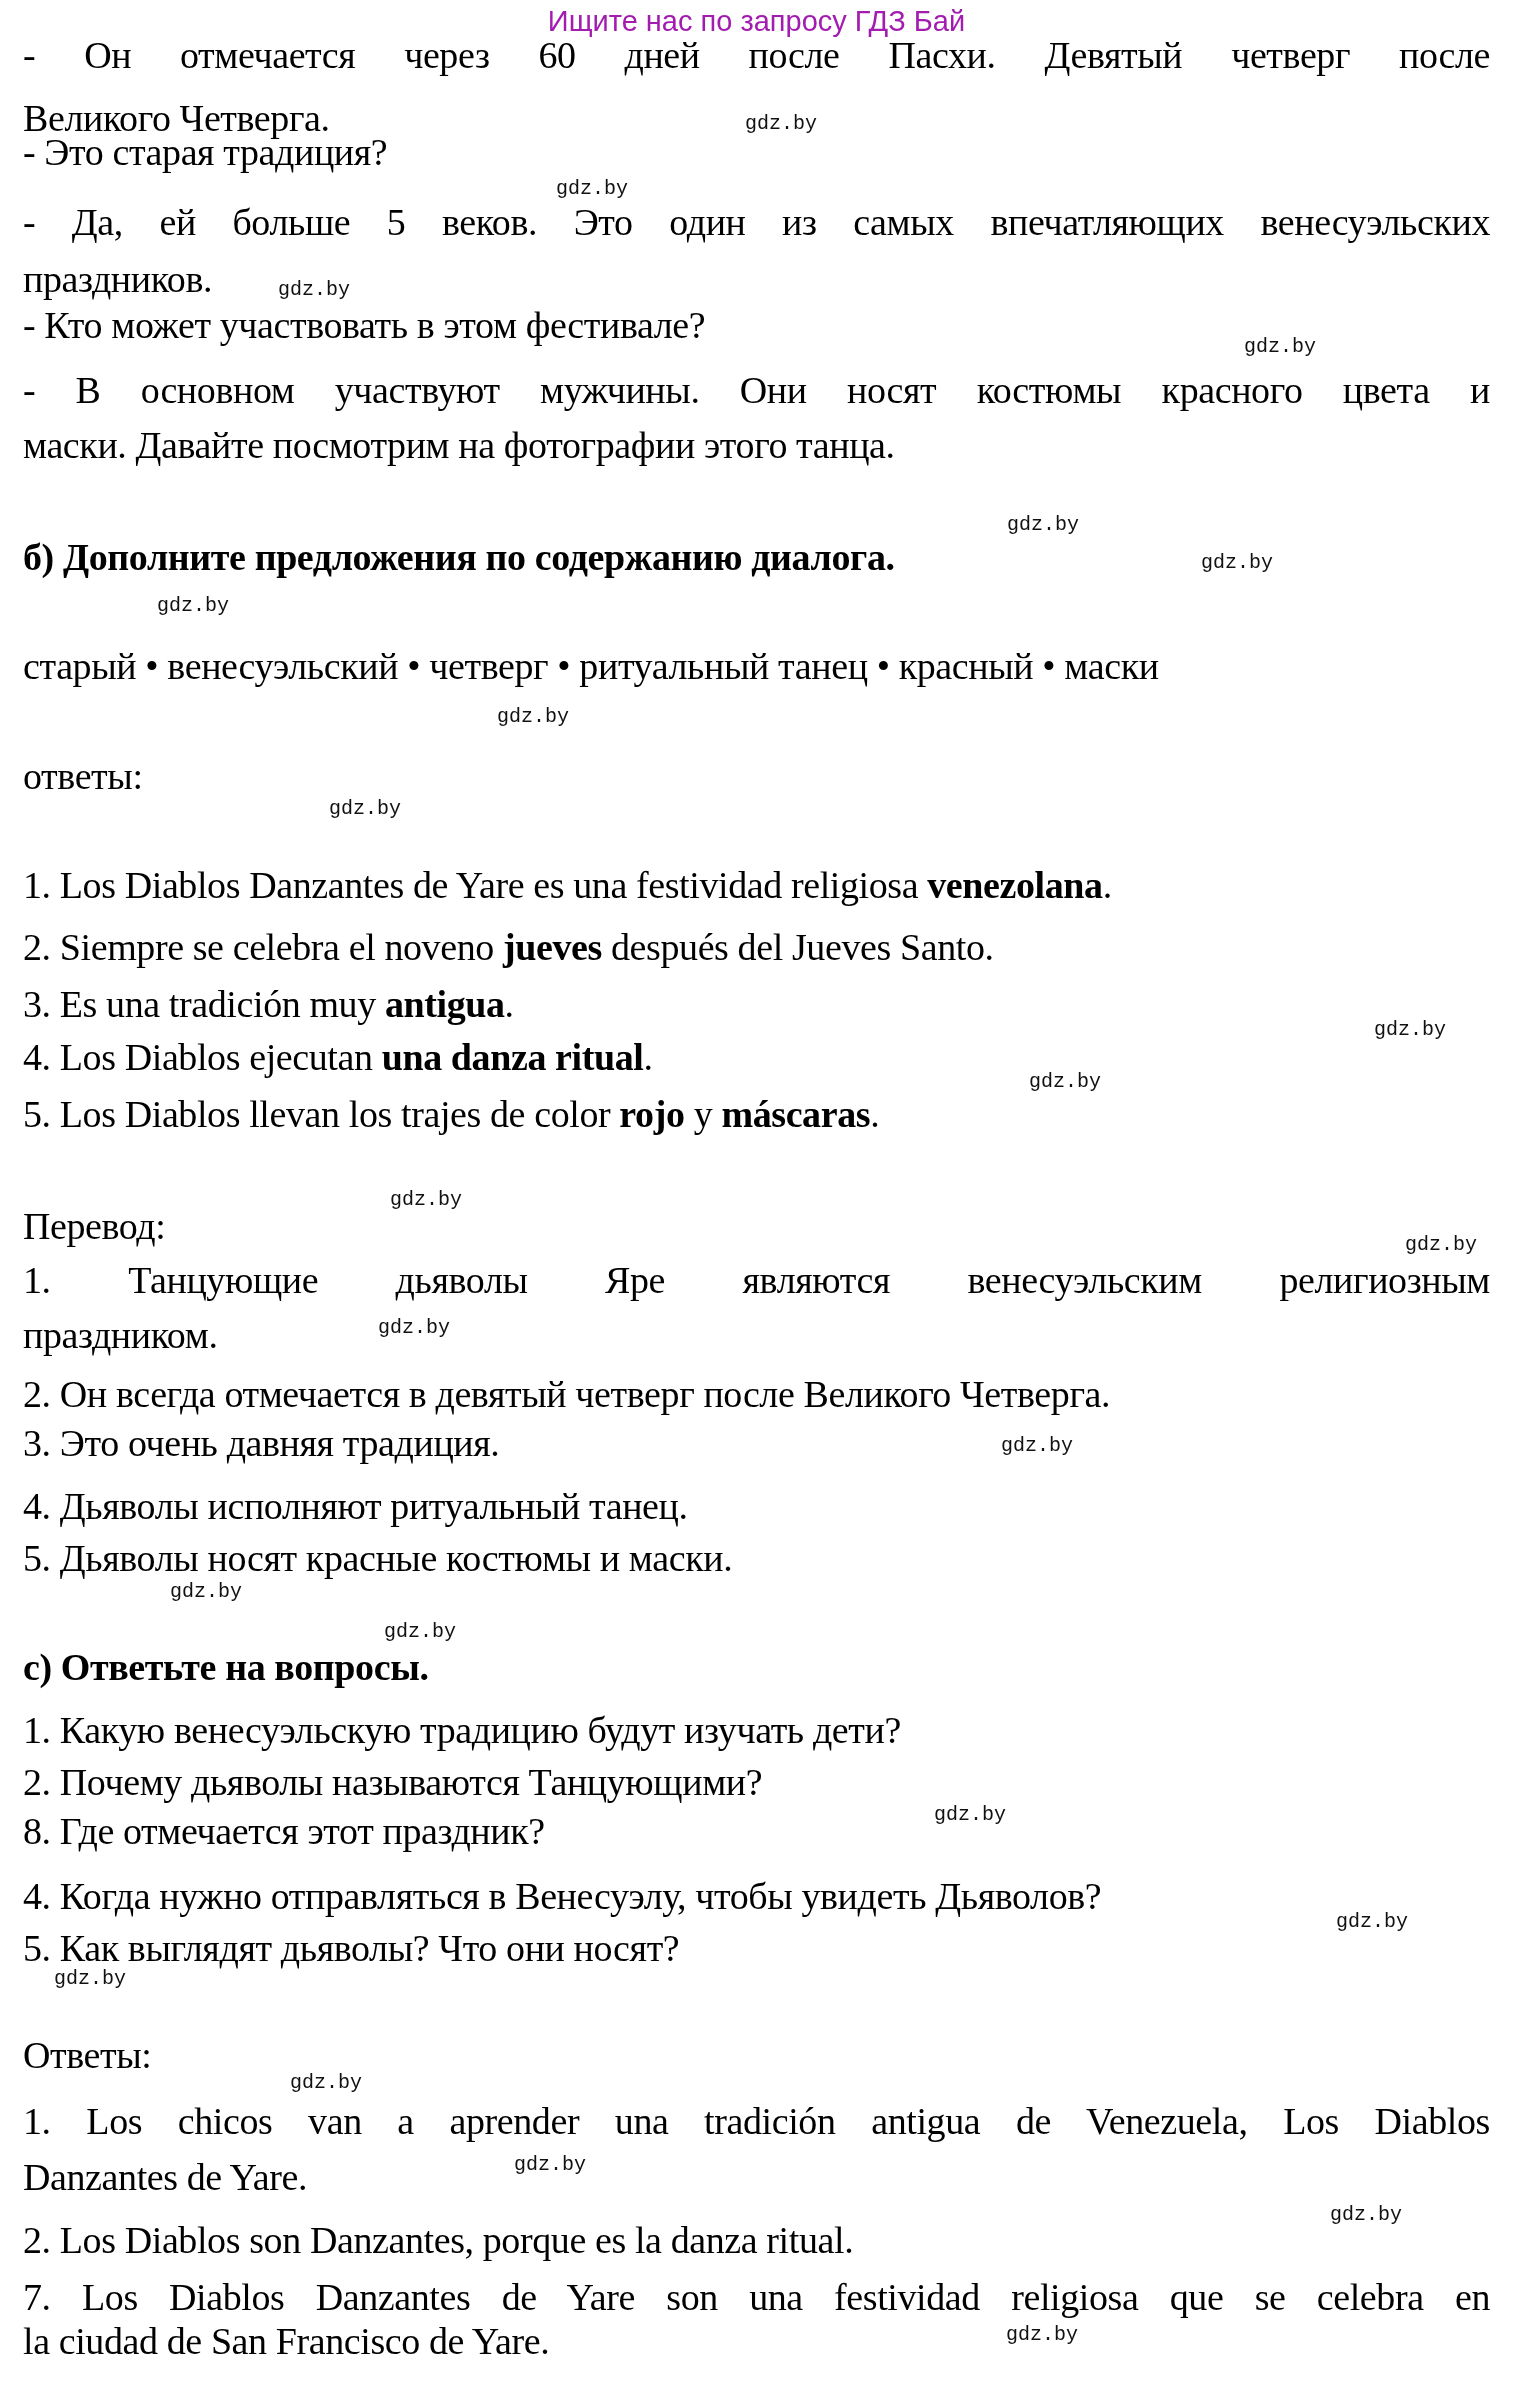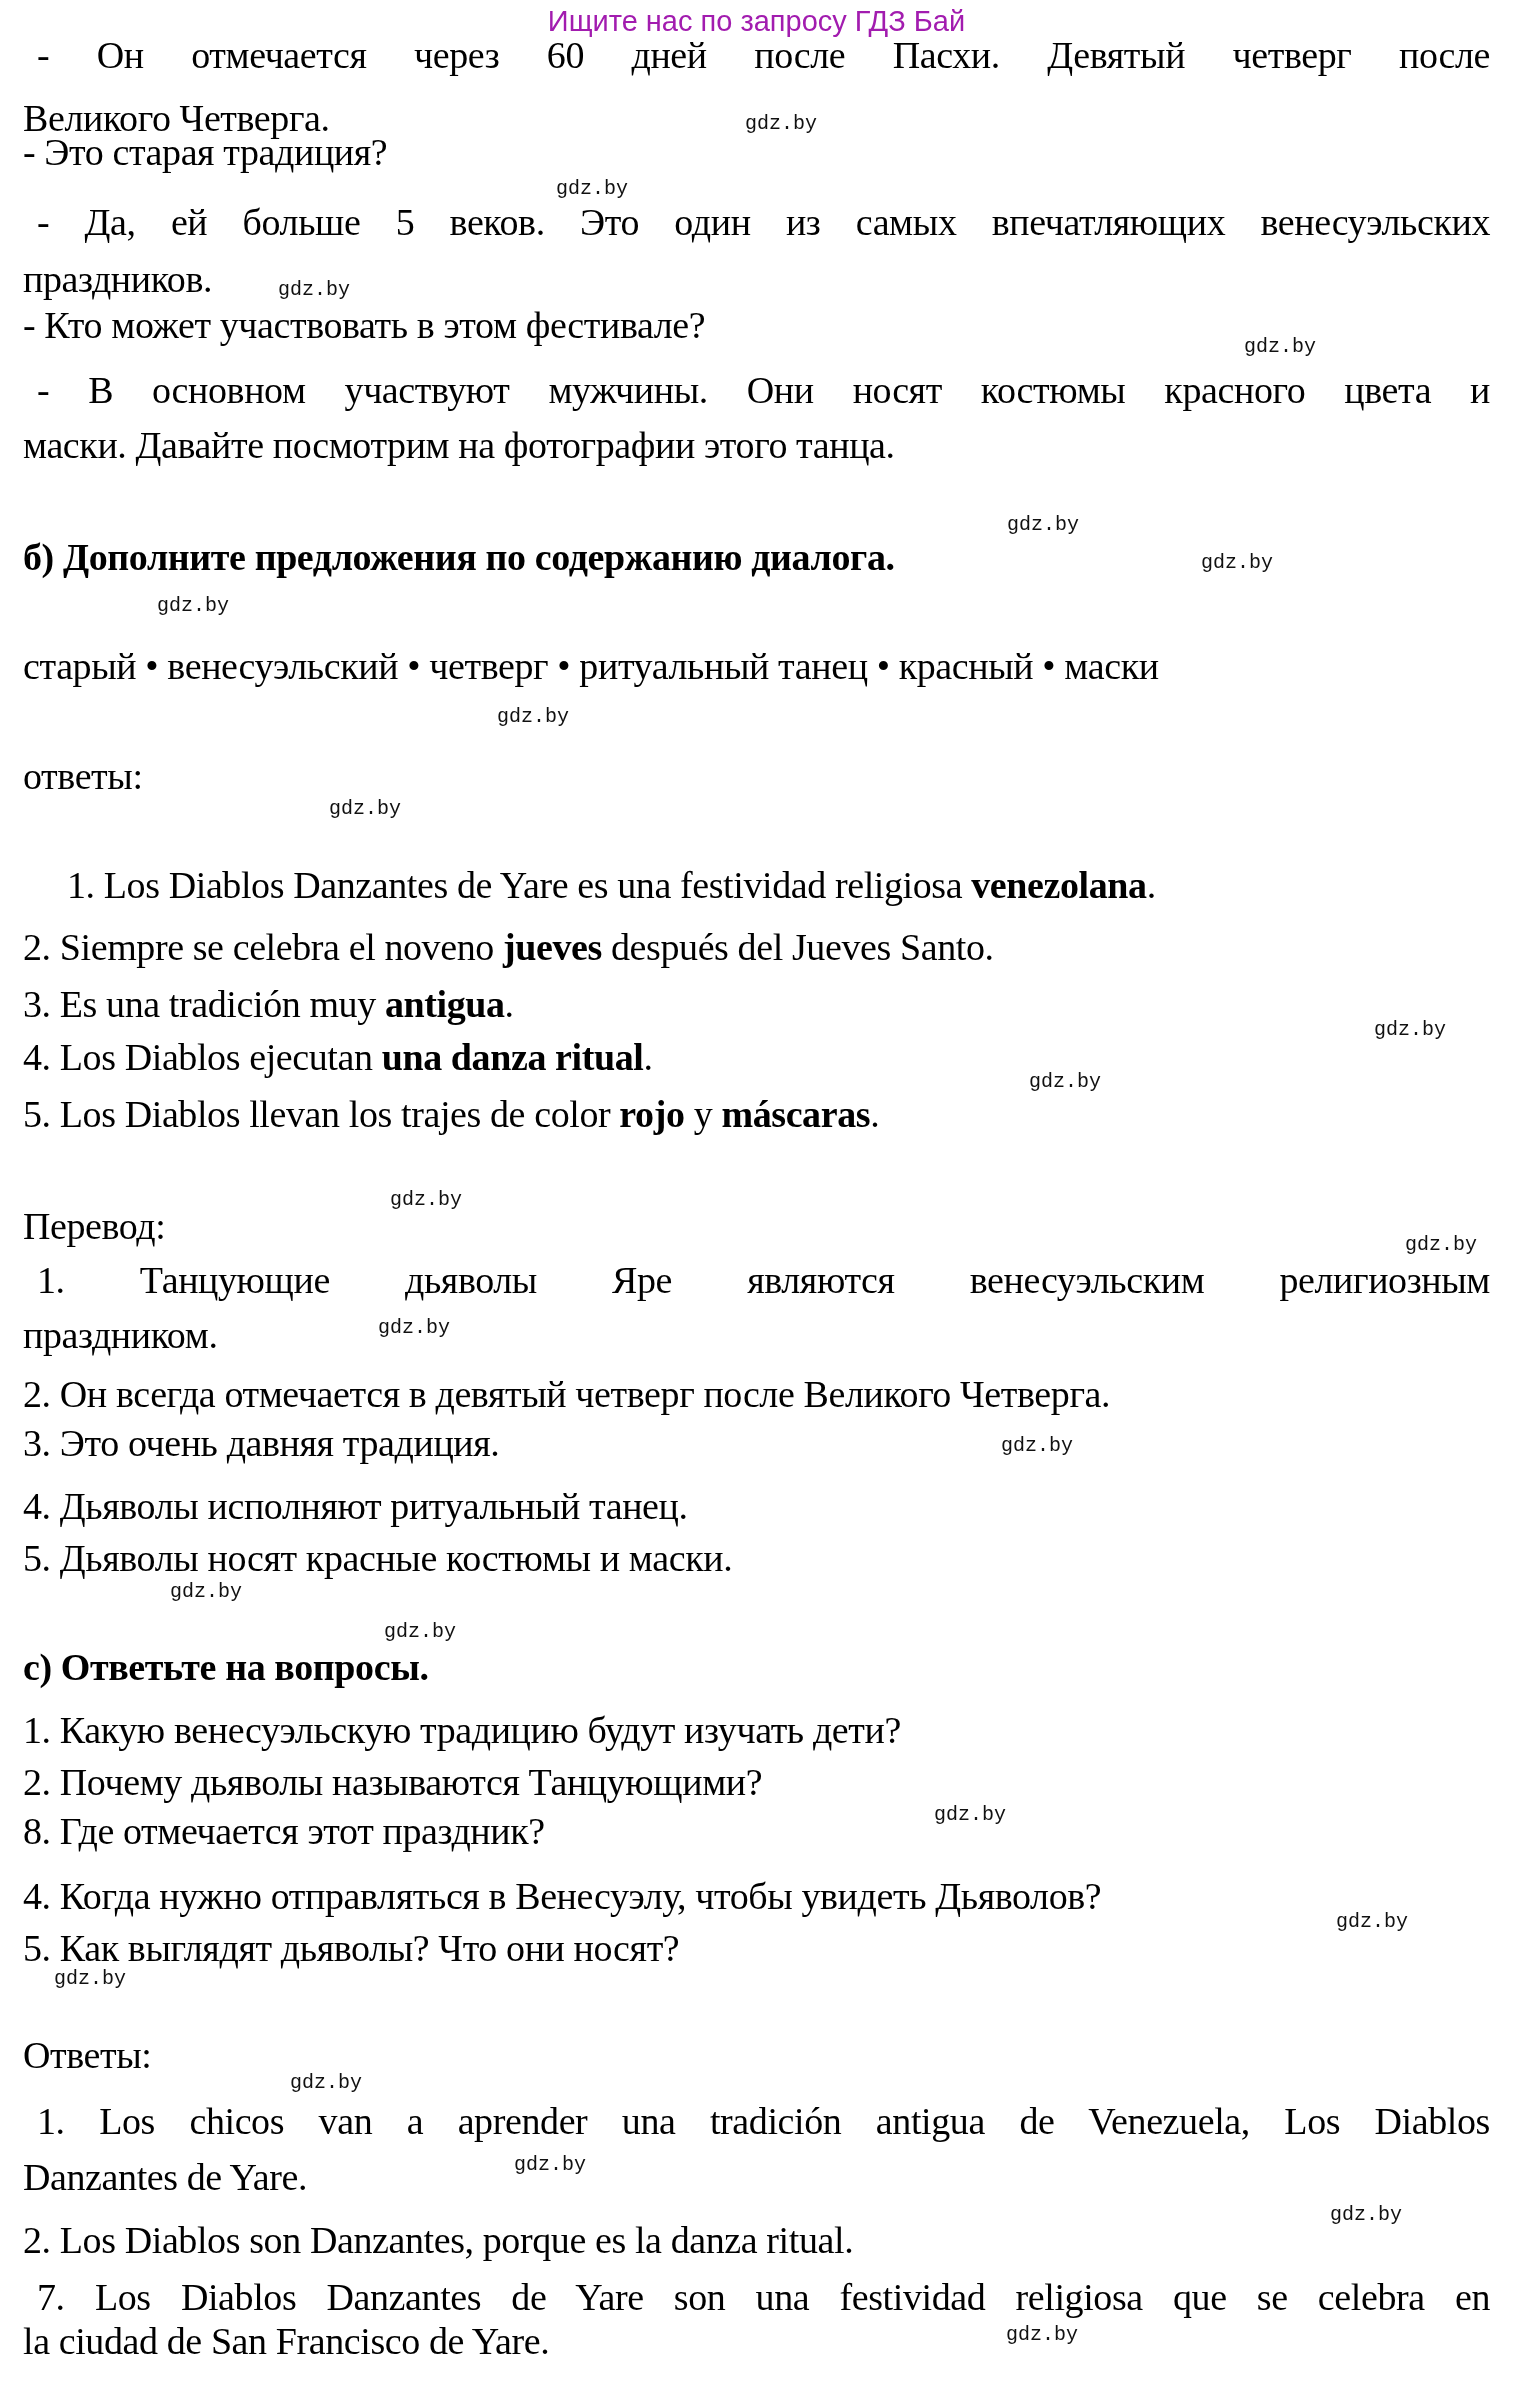--- a/index.html
+++ b/index.html
@@ -33,21 +33,20 @@
     left:23px;
     right:23px;
     font-size:38px;
     line-height:1.12;
     letter-spacing:-0.4px;
     white-space:normal;
   }
   .line.jf{
     text-align:justify;
     text-align-last:justify;
-    margin-left:14px;
   }
   .line.bold{
     font-weight:bold;
   }
   .seg-bold{font-weight:bold;}
   .wm{
     position:absolute;
     font-family:Liberation Mono, monospace;
     font-size:20px;
     color:#111111;
@@ -66,21 +65,21 @@
       <div class="line" style="top: 97px;"><span>Великого Четверга.</span></div>
       <div class="line" style="top: 131px;"><span>- Это старая традиция?</span></div>
       <div class="line jf" style="top: 201px;"><span>- Да, ей больше 5 веков. Это один из самых впечатляющих венесуэльских</span></div>
       <div class="line" style="top: 258px;"><span>праздников.</span></div>
       <div class="line" style="top: 304px;"><span>- Кто может участвовать в этом фестивале?</span></div>
       <div class="line jf" style="top: 369px;"><span>- В основном участвуют мужчины. Они носят костюмы красного цвета и</span></div>
       <div class="line" style="top: 424px;"><span>маски. Давайте посмотрим на фотографии этого танца.</span></div>
       <div class="line bold" style="top: 536px;"><span>б) Дополните предложения по содержанию диалога.</span></div>
       <div class="line" style="top: 645px;"><span>старый • венесуэльский • четверг • ритуальный танец • красный • маски</span></div>
       <div class="line" style="top: 755px;"><span>ответы:</span></div>
-      <div class="line" style="top: 864px; margin-left: 44px;"><span>1. Los Diablos Danzantes de Yare es una festividad religiosa </span><span class="seg-bold">venezolana</span><span>.</span></div>
+      <div class="line" style="top: 864px;"><span>1. Los Diablos Danzantes de Yare es una festividad religiosa </span><span class="seg-bold">venezolana</span><span>.</span></div>
       <div class="line" style="top: 926px;"><span>2. Siempre se celebra el noveno </span><span class="seg-bold">jueves</span><span> después del Jueves Santo.</span></div>
       <div class="line" style="top: 983px;"><span>3. Es una tradición muy </span><span class="seg-bold">antigua</span><span>.</span></div>
       <div class="line" style="top: 1036px;"><span>4. Los Diablos ejecutan </span><span class="seg-bold">una danza ritual</span><span>.</span></div>
       <div class="line" style="top: 1093px;"><span>5. Los Diablos llevan los trajes de color </span><span class="seg-bold">rojo</span><span> y </span><span class="seg-bold">máscaras</span><span>.</span></div>
       <div class="line" style="top: 1205px;"><span>Перевод:</span></div>
       <div class="line jf" style="top: 1259px;"><span>1. Танцующие дьяволы Яре являются венесуэльским религиозным</span></div>
       <div class="line" style="top: 1314px;"><span>праздником.</span></div>
       <div class="line" style="top: 1373px;"><span>2. Он всегда отмечается в девятый четверг после Великого Четверга.</span></div>
       <div class="line" style="top: 1422px;"><span>3. Это очень давняя традиция.</span></div>
       <div class="line" style="top: 1485px;"><span>4. Дьяволы исполняют ритуальный танец.</span></div>

